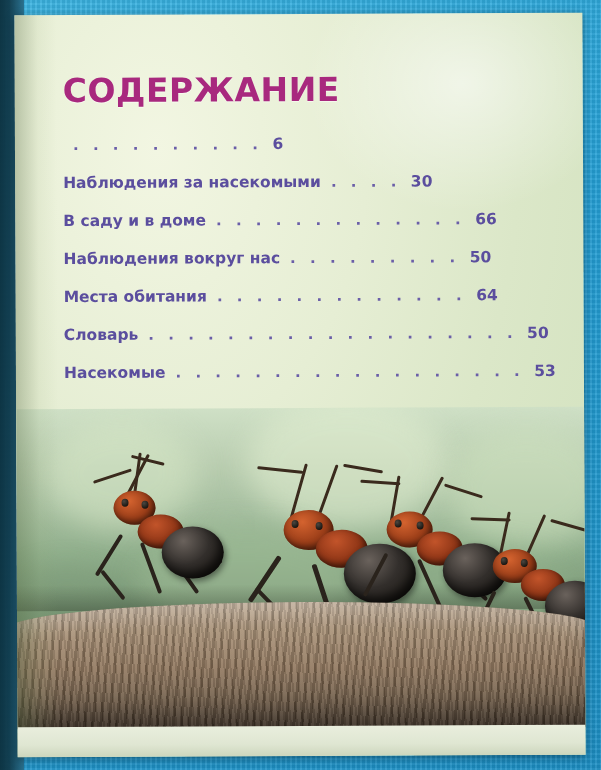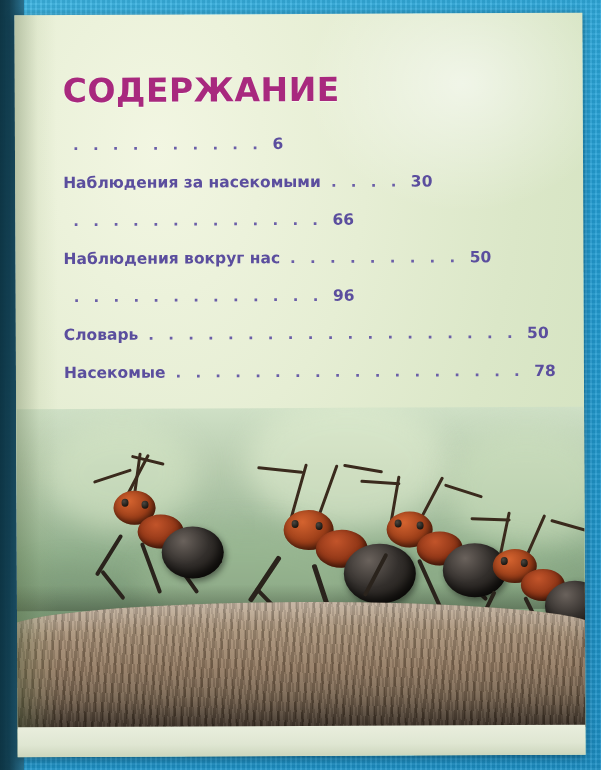--- a/index.html
+++ b/index.html
@@ -197,41 +197,43 @@
       <li class="toc-row">
         <span class="toc-dots">. . . . . . . . . .</span>
         <span class="toc-page">6</span>
       </li>
       <li class="toc-row">
         <span class="toc-label">Наблюдения за насекомыми</span>
         <span class="toc-dots">. . . .</span>
         <span class="toc-page">30</span>
       </li>
       <li class="toc-row">
+        <span class="toc-label">В саду и в доме</span>
         <span class="toc-dots">. . . . . . . . . . . . .</span>
         <span class="toc-page">66</span>
       </li>
       <li class="toc-row">
         <span class="toc-label">Наблюдения вокруг нас</span>
         <span class="toc-dots">. . . . . . . . .</span>
         <span class="toc-page">50</span>
       </li>
       <li class="toc-row">
+        <span class="toc-label">Места обитания</span>
         <span class="toc-dots">. . . . . . . . . . . . .</span>
-        <span class="toc-page">96</span>
+        <span class="toc-page">64</span>
       </li>
       <li class="toc-row">
         <span class="toc-label">Словарь</span>
         <span class="toc-dots">. . . . . . . . . . . . . . . . . . .</span>
         <span class="toc-page">50</span>
       </li>
       <li class="toc-row">
         <span class="toc-label">Насекомые</span>
         <span class="toc-dots">. . . . . . . . . . . . . . . . . .</span>
-        <span class="toc-page">78</span>
+        <span class="toc-page">53</span>
       </li>
     </ul>
   </div>
 
   <div class="photo">
     <div class="bokeh b1"></div>
     <div class="bokeh b2"></div>
     <div class="bokeh b3"></div>
     <div class="bokeh b4"></div>
     <div class="bokeh b5"></div>

